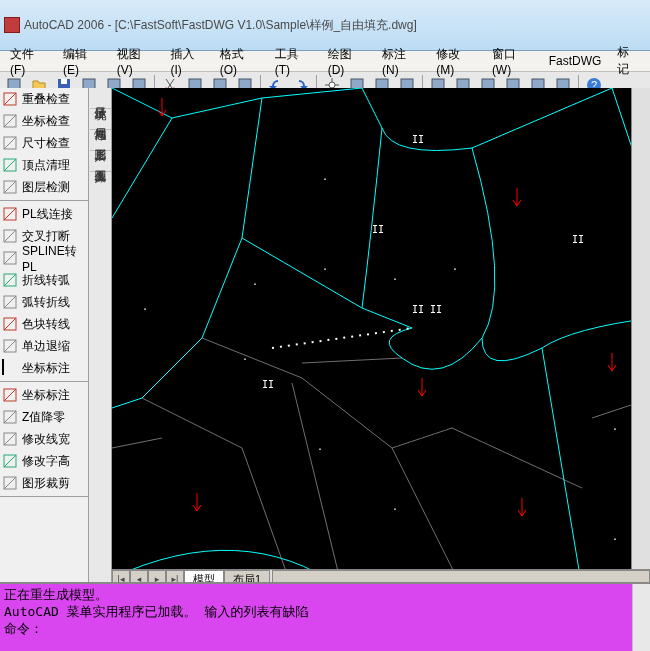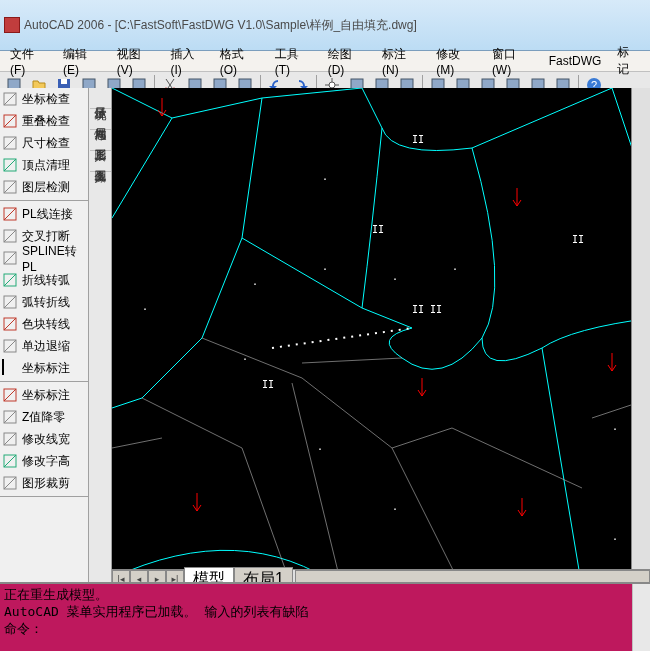--- a/index.html
+++ b/index.html
@@ -15,24 +15,24 @@
   .left-tools{width:88px;background:#f0f0f0;border-right:1px solid #a0a0a0;display:flex;flex-direction:column;overflow:hidden}
   .lt-item{display:flex;align-items:center;height:22px;padding:0 2px;gap:4px;cursor:default;color:#000}
   .lt-ico{width:16px;height:16px;flex:0 0 16px}
   .lt-sep{height:1px;background:#a0a0a0;margin:2px 0}
   .vtabs{width:22px;background:#e8e8e8;border-right:1px solid #a0a0a0;display:flex;flex-direction:column;align-items:center}
   .vtab{writing-mode:vertical-rl;padding:10px 2px;color:#333;cursor:default;border-bottom:1px solid #c0c0c0}
   .canvas-wrap{flex:1;position:relative;background:#000}
   .canvas-wrap svg{position:absolute;top:0;left:0}
   .hscroll{position:absolute;left:0;right:0;bottom:0;height:18px;background:#e0e0e0;display:flex;align-items:center;border-top:1px solid #888}
   .scroll-btn{width:16px;height:16px;background:#d4d0c8;border:1px solid #888;display:flex;align-items:center;justify-content:center;font-size:9px;color:#444;cursor:default}
-  .tab{padding:1px 8px;background:#fff;border:1px solid #888;border-bottom:none;font-size:16px;cursor:default}
+  .tab{padding:1px 8px;background:#fff;border:1px solid #888;border-bottom:none;font-size:11px;cursor:default}
   .tab.inactive{background:#d4d0c8}
   .vscroll{position:absolute;top:0;right:0;bottom:18px;width:18px;background:#e0e0e0;border-left:1px solid #888}
-  .cmd{position:absolute;left:0;right:0;bottom:0;height:63px;background:#be185d;border-top:2px solid #888;padding:2px 4px;font-family:"SimSun",monospace;font-size:13px;color:#000;line-height:17px;overflow:hidden}
+  .cmd{position:absolute;left:0;right:0;bottom:0;height:63px;background:#d946ef;border-top:2px solid #888;padding:2px 4px;font-family:"SimSun",monospace;font-size:13px;color:#000;line-height:17px;overflow:hidden}
   .cmd .line{white-space:pre}
   .cmd-scroll{position:absolute;right:0;top:0;bottom:0;width:17px;background:#e8e8e8;border-left:1px solid #c0c0c0}
   .blue-sw{width:14px;height:14px;background:#0000cd;border:1px solid #000}
 </style>
 </head>
 <body>
 
 <div class="title-bar">
   <span class="ico"></span>
   <span>AutoCAD 2006 - [C:\FastSoft\FastDWG V1.0\Sample\样例_自由填充.dwg]</span>
@@ -317,31 +317,31 @@
         <rect x="2" y="2" width="12" height="12" fill="#8fa8c8" stroke="#456"></rect>
       </svg>
     </div>
   </div>
 
 <div class="main">
 
   <div class="left-tools" id="left-tools">
       <div class="lt-item">
         <span class="lt-ico"><svg viewBox="0 0 16 16">
-            <rect x="2" y="2" width="12" height="12" fill="none" stroke="#888"></rect>
-            <line x1="2" y1="14" x2="14" y2="2" stroke="#888"></line>
-          </svg></span>
-        <span>坐标检查</span>
-      </div>
-      <div class="lt-item">
-        <span class="lt-ico"><svg viewBox="0 0 16 16">
             <rect x="2" y="2" width="12" height="12" fill="none" stroke="#c0392b"></rect>
             <line x1="2" y1="14" x2="14" y2="2" stroke="#c0392b"></line>
           </svg></span>
         <span>重叠检查</span>
+      </div>
+      <div class="lt-item">
+        <span class="lt-ico"><svg viewBox="0 0 16 16">
+            <rect x="2" y="2" width="12" height="12" fill="none" stroke="#888"></rect>
+            <line x1="2" y1="14" x2="14" y2="2" stroke="#888"></line>
+          </svg></span>
+        <span>坐标检查</span>
       </div>
       <div class="lt-item">
         <span class="lt-ico"><svg viewBox="0 0 16 16">
             <rect x="2" y="2" width="12" height="12" fill="none" stroke="#888"></rect>
             <line x1="2" y1="14" x2="14" y2="2" stroke="#888"></line>
           </svg></span>
         <span>尺寸检查</span>
       </div>
       <div class="lt-item">
         <span class="lt-ico"><svg viewBox="0 0 16 16">

